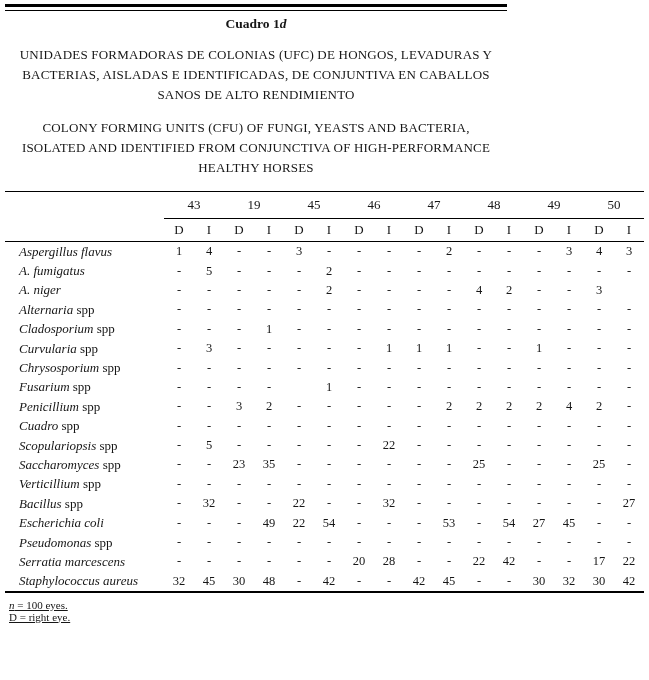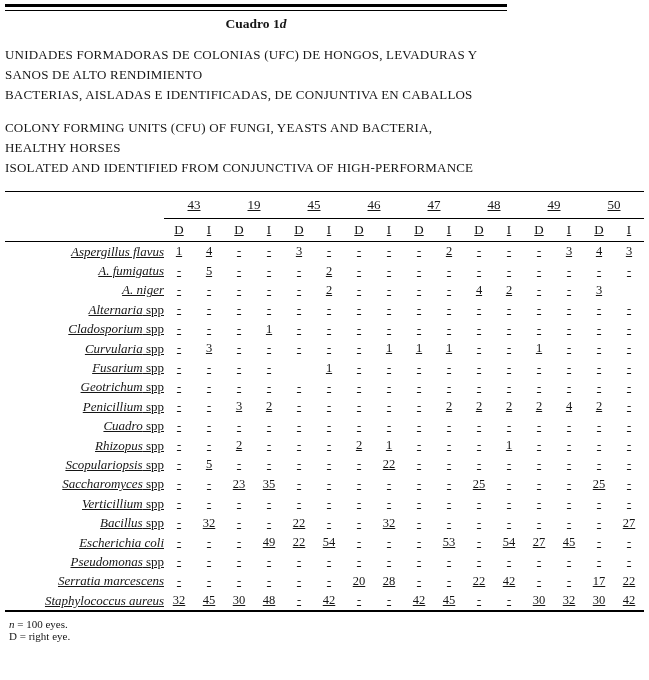--- a/index.html
+++ b/index.html
@@ -25,35 +25,34 @@
     margin-bottom: 5px;
   }
   .caption {
     text-align: center;
     font-size: 13.5px;
     font-weight: bold;
     margin: 3px 0 13px 0;
   }
   .caption .suffix { font-style: italic; }
   .title-block {
-    text-align: left;
+    text-align: center;
     font-size: 13px;
     line-height: 20px;
     letter-spacing: 0.2px;
     margin-bottom: 13px;
   }
   .title-block div { white-space: nowrap; }
   table.data-table {
     width: 639px;
     table-layout: fixed;
     border-collapse: collapse;
     border-top: 1.5px solid #000;
     border-bottom: 2.5px solid #000;
     margin-top: 0;
-    text-decoration: underline;
   }
   .data-table col.label-col { width: 159px; }
   .data-table col.num-col { width: 30px; }
   .data-table th, .data-table td {
     padding: 0;
     font-weight: normal;
     vertical-align: middle;
   }
   tr.group-row th {
     height: 26px;
@@ -66,55 +65,56 @@
     font-size: 13px;
     text-align: center;
     border-bottom: 1.5px solid #000;
   }
   tbody td {
     height: 19.4px;
     font-size: 12.5px;
     text-align: center;
   }
   tbody td.label-cell {
-    text-align: right;
+    text-align: left;
     padding-left: 14px;
     font-size: 13px;
     white-space: nowrap;
   }
   tbody td.label-cell i { font-style: italic; }
   .footnotes {
     margin-top: 7px;
     margin-left: 4px;
     font-size: 11px;
     line-height: 11.5px;
+    text-decoration: underline;
   }
   .footnotes .fn-italic { font-style: italic; }
 </style>
 </head>
 <body>
 
 <div class="page">
 
   <div class="top-rule"></div>
 
   <div class="caption">
     <span>Cuadro 1</span><span class="suffix">d</span>
   </div>
 
   <div class="title-block">
     <div>UNIDADES FORMADORAS DE COLONIAS (UFC) DE HONGOS, LEVADURAS Y</div>
+    <div>BACTERIAS, AISLADAS E IDENTIFICADAS, DE CONJUNTIVA EN CABALLOS</div>
     <div>SANOS DE ALTO RENDIMIENTO</div>
-    <div>BACTERIAS, AISLADAS E IDENTIFICADAS, DE CONJUNTIVA EN CABALLOS</div>
   </div>
 
   <div class="title-block">
     <div>COLONY FORMING UNITS (CFU) OF FUNGI, YEASTS AND BACTERIA,</div>
+    <div>ISOLATED AND IDENTIFIED FROM CONJUNCTIVA OF HIGH-PERFORMANCE</div>
     <div>HEALTHY HORSES</div>
-    <div>ISOLATED AND IDENTIFIED FROM CONJUNCTIVA OF HIGH-PERFORMANCE</div>
   </div>
 
   <table class="data-table">
     <colgroup id="table-cols">
         <col class="label-col">
         <col class="num-col">
         <col class="num-col">
         <col class="num-col">
         <col class="num-col">
         <col class="num-col">
@@ -271,58 +271,58 @@
           <td>1</td>
           <td>1</td>
           <td>-</td>
           <td>-</td>
           <td>1</td>
           <td>-</td>
           <td>-</td>
           <td>-</td>
         </tr>
         <tr>
+          <td class="label-cell"><i>Chrysosporium</i><span> spp</span></td>
+          <td>-</td>
+          <td>-</td>
+          <td>-</td>
+          <td>-</td>
+          <td>-</td>
+          <td>-</td>
+          <td>-</td>
+          <td>-</td>
+          <td>-</td>
+          <td>-</td>
+          <td>-</td>
+          <td>-</td>
+          <td>-</td>
+          <td>-</td>
+          <td>-</td>
+          <td>-</td>
+        </tr>
+        <tr>
           <td class="label-cell"><i>Fusarium</i><span> spp</span></td>
           <td>-</td>
           <td>-</td>
           <td>-</td>
           <td>-</td>
           <td></td>
           <td>1</td>
           <td>-</td>
           <td>-</td>
           <td>-</td>
           <td>-</td>
           <td>-</td>
           <td>-</td>
           <td>-</td>
           <td>-</td>
           <td>-</td>
           <td>-</td>
         </tr>
         <tr>
-          <td class="label-cell"><i>Geotrichum</i><span> spp</span></td>
-          <td>-</td>
-          <td>-</td>
-          <td>-</td>
-          <td>-</td>
-          <td>-</td>
-          <td>-</td>
-          <td>-</td>
-          <td>-</td>
-          <td>-</td>
-          <td>-</td>
-          <td>-</td>
-          <td>-</td>
-          <td>-</td>
-          <td>-</td>
-          <td>-</td>
-          <td>-</td>
-        </tr>
-        <tr>
           <td class="label-cell"><i>Penicillium</i><span> spp</span></td>
           <td>-</td>
           <td>-</td>
           <td>3</td>
           <td>2</td>
           <td>-</td>
           <td>-</td>
           <td>-</td>
           <td>-</td>
           <td>-</td>
@@ -341,39 +341,20 @@
           <td>-</td>
           <td>-</td>
           <td>-</td>
           <td>-</td>
           <td>-</td>
           <td>-</td>
           <td>-</td>
           <td>-</td>
           <td>-</td>
           <td>-</td>
-          <td>-</td>
-          <td>-</td>
-          <td>-</td>
-          <td>-</td>
-        </tr>
-        <tr>
-          <td class="label-cell"><i>Rhizopus</i><span> spp</span></td>
-          <td>-</td>
-          <td>-</td>
-          <td>2</td>
-          <td>-</td>
-          <td>-</td>
-          <td>-</td>
-          <td>2</td>
-          <td>1</td>
-          <td>-</td>
-          <td>-</td>
-          <td>-</td>
-          <td>1</td>
           <td>-</td>
           <td>-</td>
           <td>-</td>
           <td>-</td>
         </tr>
         <tr>
           <td class="label-cell"><i>Scopulariopsis</i><span> spp</span></td>
           <td>-</td>
           <td>5</td>
           <td>-</td>

